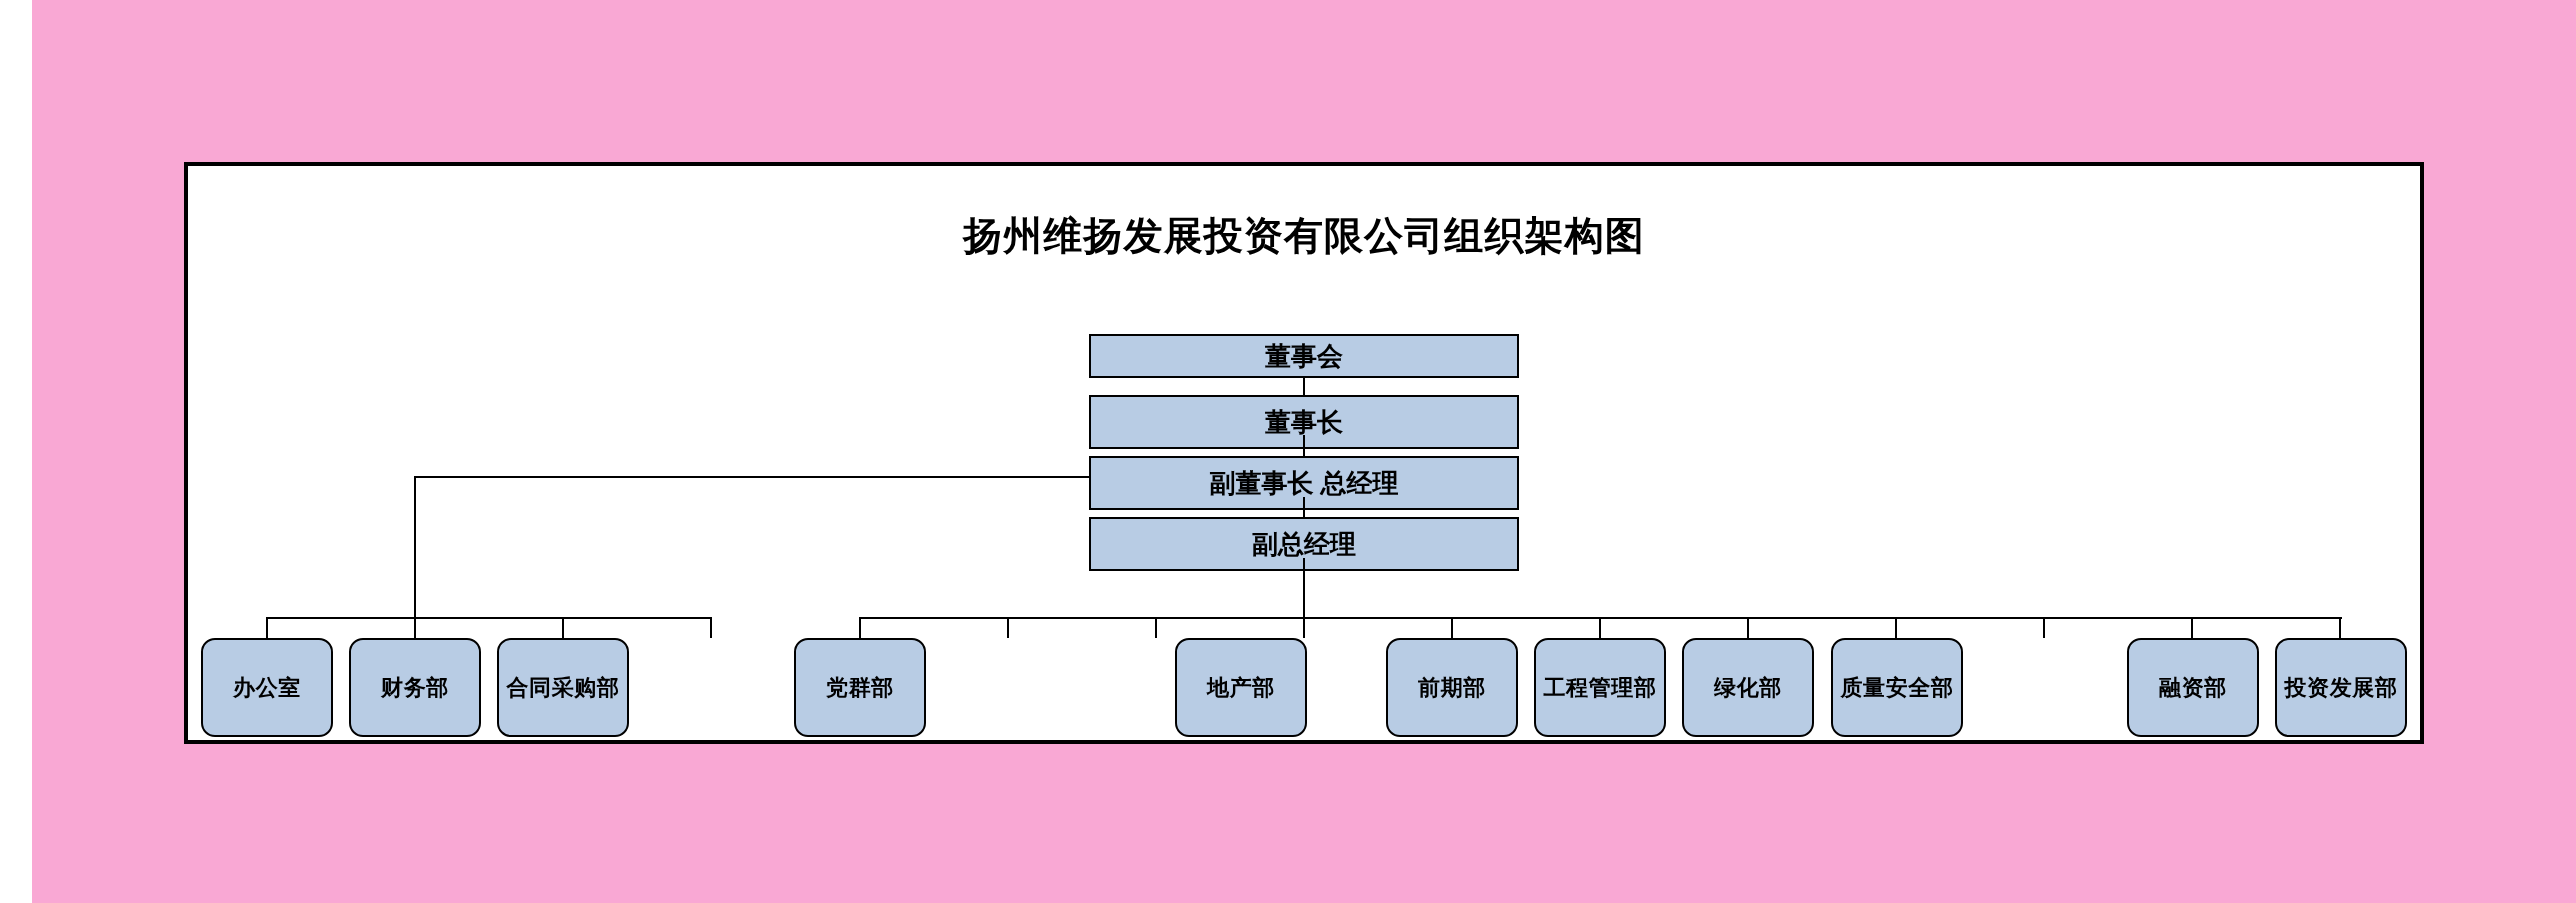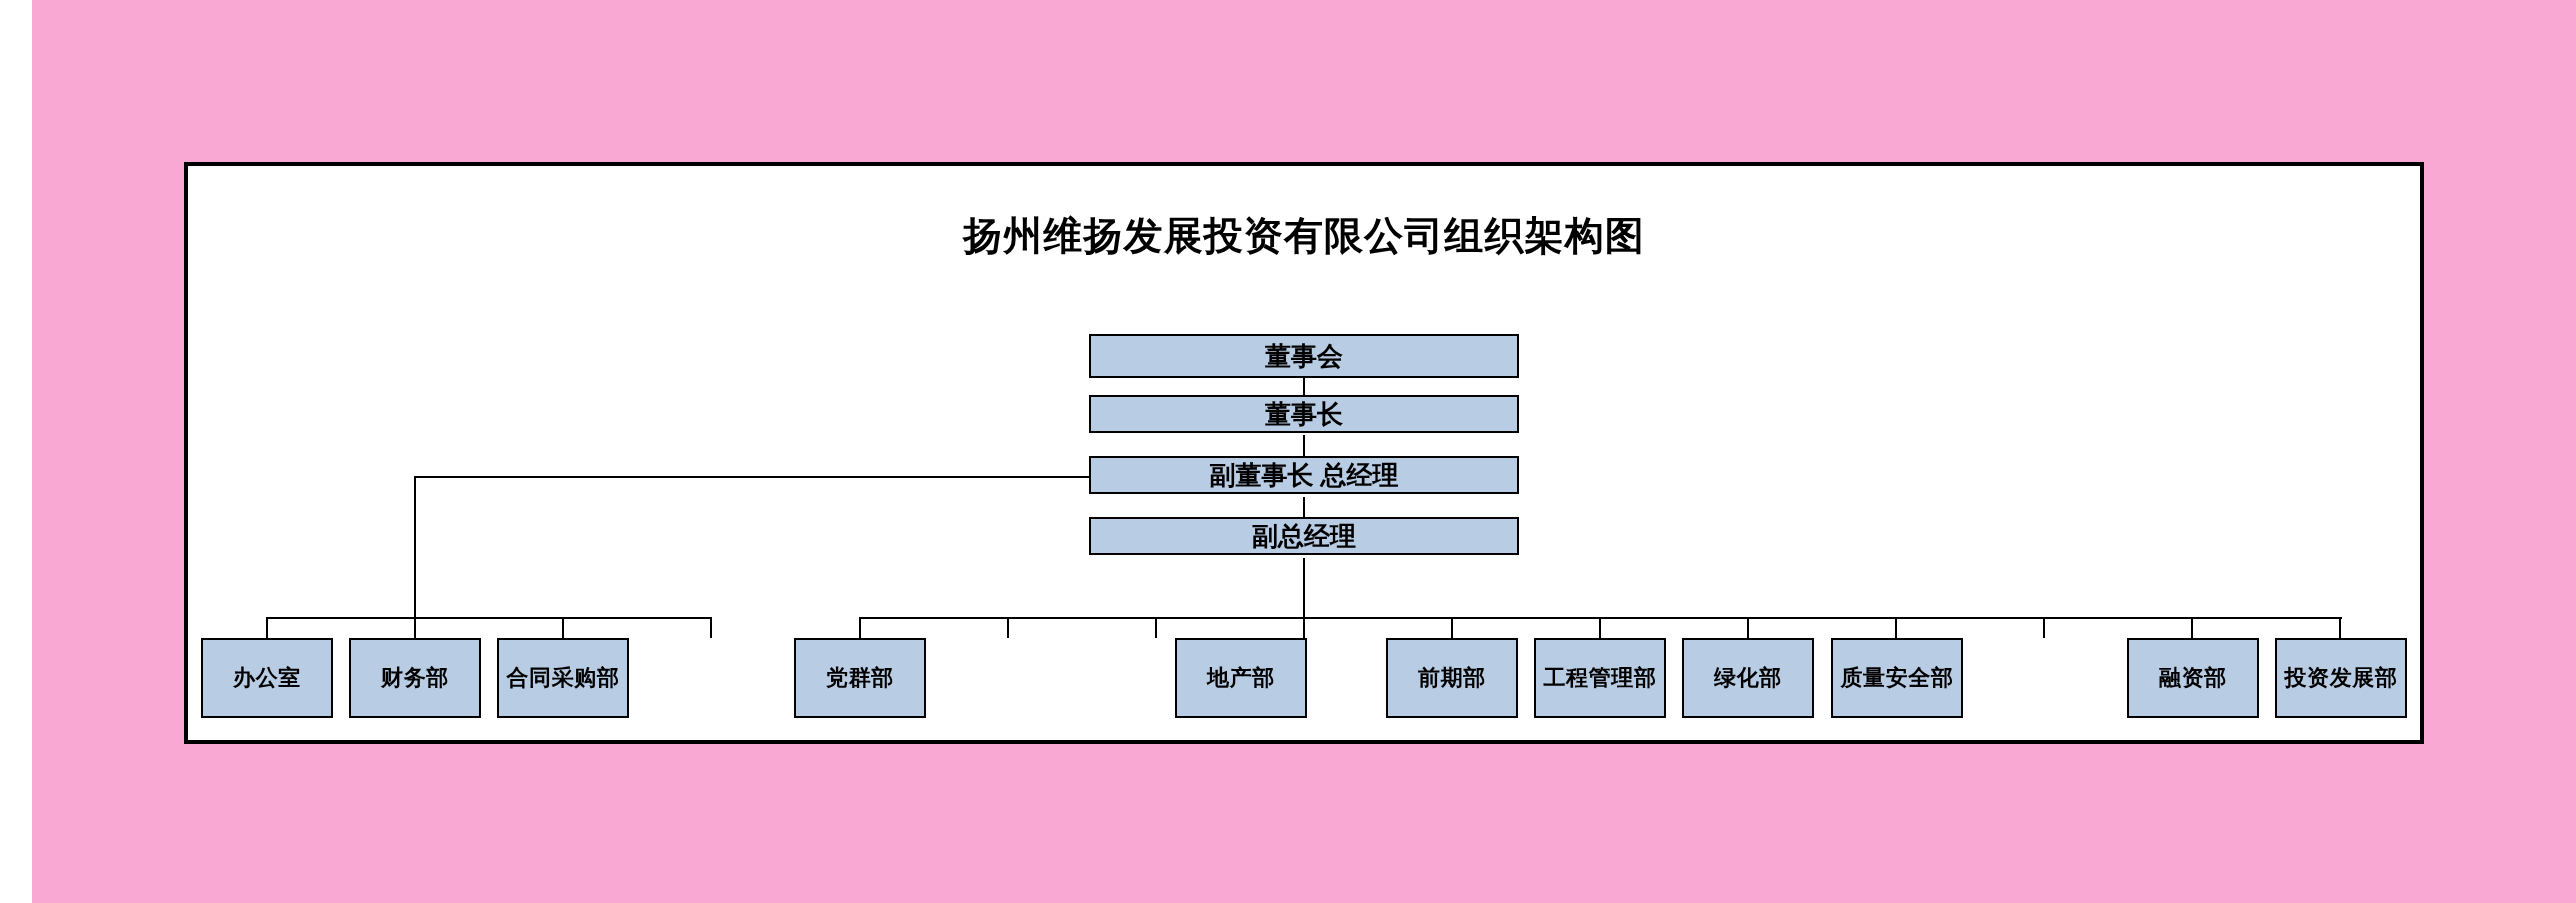--- a/index.html
+++ b/index.html
@@ -34,27 +34,28 @@
     position:absolute;
     box-sizing:border-box;
     background:#b8cce4;
     border:2.9px solid #000;
     display:flex;align-items:center;justify-content:center;
     font-weight:bold;
     white-space:nowrap;
     text-align:right;
   }
   .obox.top{
-    left:1057px;width:430px;height:38px;
+    left:1057px;width:430px;height:54px;
     font-size:26px;
   }
   .obox.dept{
-    top:638px;width:132px;height:80px;
+    top:638px;width:132px;height:99px;
     font-size:22px;
     letter-spacing:0.6px;
+    border-radius:14px;
   }
   .line{position:absolute;background:#000;}
   .line.v{width:2.3px;}
   .line.h{height:2.3px;}
 </style>
 </head>
 <body>
 
 <div class="canvas">
 

